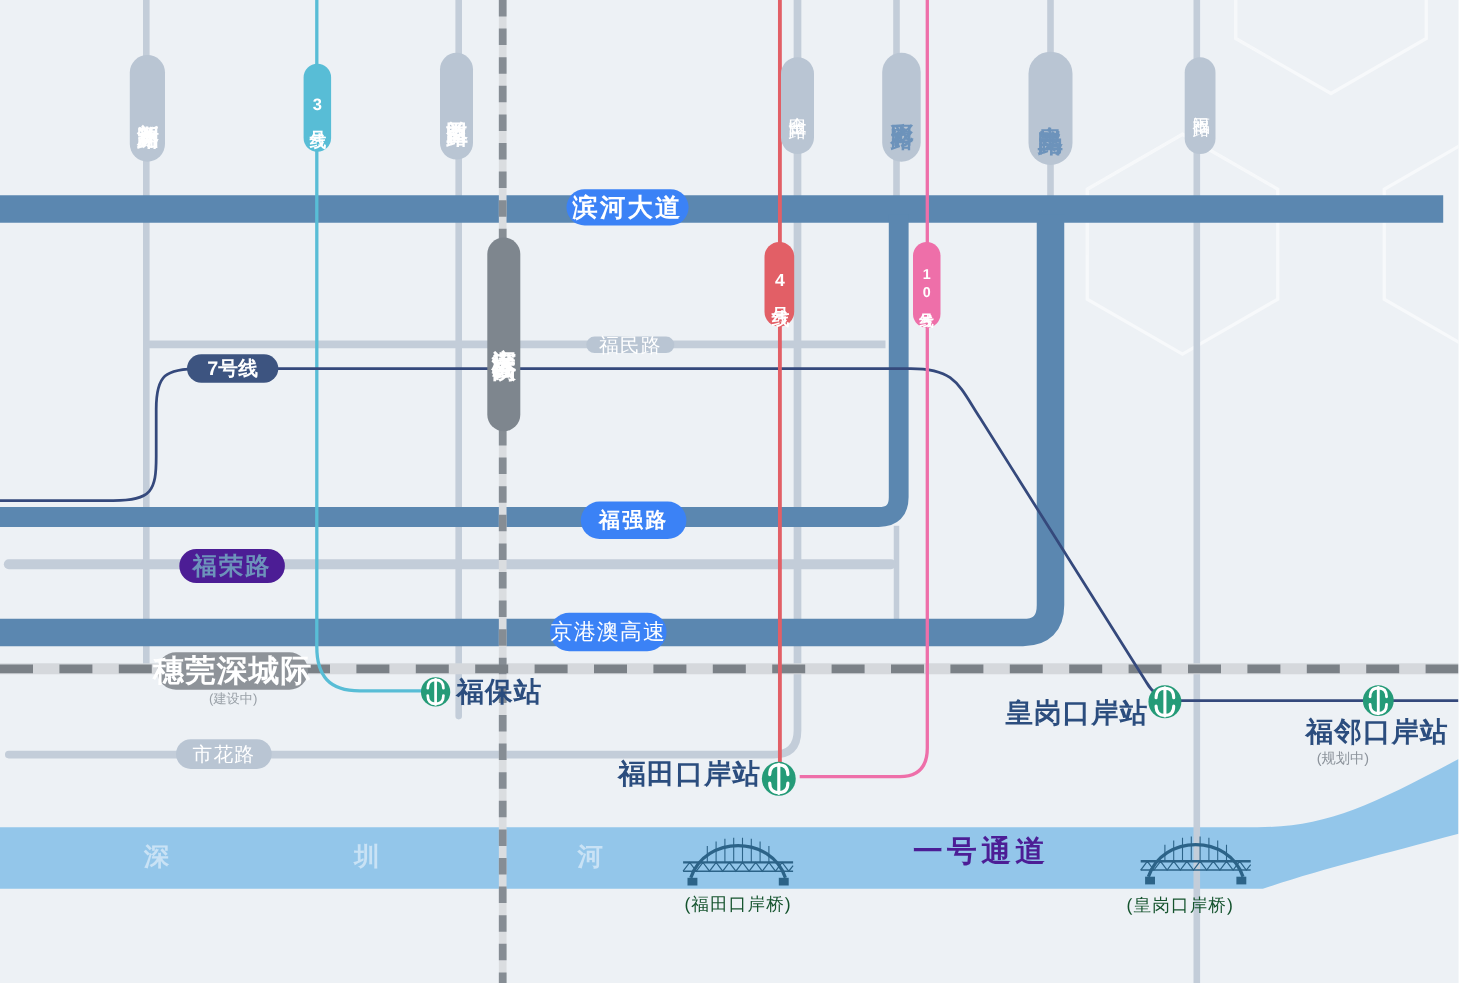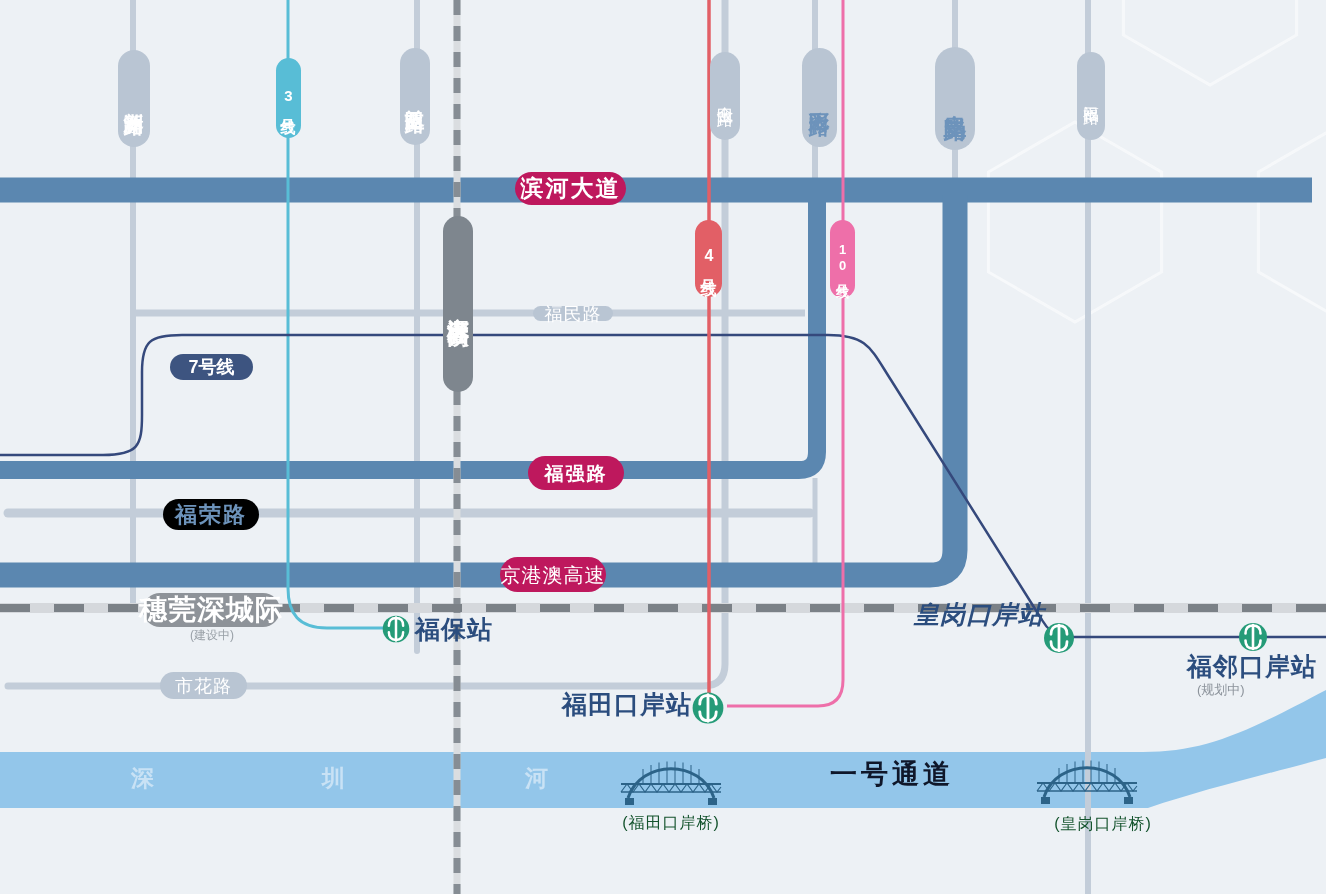--- a/index.html
+++ b/index.html
@@ -16,40 +16,40 @@
     writing-mode:vertical-rl;text-orientation:upright;
     font-weight:bold;letter-spacing:2px;line-height:1;
   }
   .hpill{
     position:absolute;border-radius:999px;color:#fff;
     display:flex;align-items:center;justify-content:center;
     white-space:nowrap;line-height:1;
   }
   .pill-gray{background:#b9c5d3;}
   .pill-bluetext{color:#6d93bb;}
-  .pill-blue{background:#be185d;font-family:Liberation Serif, serif;}
+  .pill-blue{background:#3b82f6;font-family:Liberation Serif, serif;}
   .pill-darkgray{background:#8e9399;}
   .pill-hsr{background:#7e868e;}
   .pill-cyan{background:#58bdd6;}
   .pill-red{background:#e25f66;}
   .pill-pink{background:#ee6fa9;}
-  .pill-navy{background:#3d5480;margin-top:32px;}
+  .pill-navy{background:#3d5480;}
   .bold{font-weight:bold;}
   .norm{font-weight:normal;}
   
   .sta{position:absolute;color:#2b4d7e;font-weight:bold;font-size:25px;
        white-space:nowrap;letter-spacing:1px;line-height:1;}
   .note{position:absolute;color:#99a0a7;font-size:12px;white-space:nowrap;line-height:1;}
   .project-box{
     position:absolute;background:#f5831e;color:#fff;font-weight:bold;
     font-size:26px;letter-spacing:3px;display:flex;align-items:center;
     justify-content:center;line-height:1;white-space:nowrap;
   }
   .river-char{position:absolute;color:#c9e2f5;font-size:23px;font-weight:bold;line-height:1;}
-  .channel{position:absolute;color:#0f172a;font-weight:bold;font-size:27px;
+  .channel{position:absolute;color:#4c1d95;font-weight:bold;font-size:27px;
            letter-spacing:4px;white-space:nowrap;line-height:1;}
   .bridge-label{position:absolute;color:#14532d;font-size:16px;text-align:center;
                 white-space:nowrap;letter-spacing:1px;line-height:1;}
 </style>
 </head>
 <body>
 
 <div class="map-root">
 
   <svg class="layer" width="1326" height="894" viewBox="0 0 1326 894">
@@ -129,33 +129,33 @@
   <div class="vpill pill-gray norm" style="left:1077px;top:52px;width:28px;height:88px;font-size:16px;">福田路</div>
   <div class="vpill pill-hsr" style="left:443px;top:216px;width:30px;height:176px;font-size:22px;">广深港高铁</div>
   <div class="vpill pill-red" style="left:695px;top:220px;width:27px;height:77px;font-size:16px;">4号线</div>
   <div class="vpill pill-pink" style="left:830px;top:220px;width:25px;height:78px;font-size:13px;letter-spacing:1px;">10号线</div>
 
   <div class="hpill pill-navy bold" style="left:170px;top:322px;width:83px;height:26px;font-size:18px;">7号线</div>
 
   <div class="hpill pill-blue bold" style="left:515px;top:172px;width:111px;height:33px;font-size:23px;letter-spacing:2px;">滨河大道</div>
   <div class="hpill pill-gray norm" style="left:533px;top:306px;width:80px;height:15px;font-size:18px;letter-spacing:1px;">福民路</div>
   <div class="hpill pill-blue bold" style="left:528px;top:456px;width:96px;height:34px;font-size:19px;letter-spacing:2px;">福强路</div>
-  <div class="hpill pill-gray pill-bluetext bold" style="left:163px;top:499px;width:96px;height:31px;font-size:22px;letter-spacing:2px;background:#000000;">福荣路</div>
+  <div class="hpill pill-gray pill-bluetext bold" style="left:163px;top:499px;width:96px;height:31px;font-size:22px;letter-spacing:2px;background:#4c1d95;">福荣路</div>
   <div class="hpill pill-blue" style="left:500px;top:557px;width:106px;height:35px;font-size:20px;letter-spacing:1px;">京港澳高速</div>
   <div class="hpill pill-darkgray bold" style="left:143px;top:593px;width:137px;height:34px;font-size:28px;letter-spacing:1px;">穗莞深城际</div>
   <div class="note" style="left:190px;top:629px;">(建设中)</div>
   <div class="hpill pill-gray norm" style="left:160px;top:672px;width:87px;height:27px;font-size:18px;letter-spacing:1px;">市花路</div>
 
 
   <div class="sta" style="left:415px;top:617px;">福保站</div>
-  <div class="sta" style="left:914px;top:602px;font-style:italic;">皇岗口岸站</div>
+  <div class="sta" style="left:914px;top:636px;">皇岗口岸站</div>
   <div class="sta" style="left:1187px;top:654px;">福邻口岸站</div>
   <div class="note" style="left:1197px;top:683px;width:110px;font-size:13px;color:#8c939b;">(规划中)</div>
   <div class="sta" style="left:562px;top:692px;text-align:right;">福田口岸站</div>
 
   <div class="river-char" style="left:131px;top:767px;">深</div>
   <div class="river-char" style="left:322px;top:767px;">圳</div>
   <div class="river-char" style="left:525px;top:767px;">河</div>
   <div class="channel" style="left:830px;top:761px;">一号通道</div>
   <div class="bridge-label" style="left:621px;top:815px;width:100px;">(福田口岸桥)</div>
-  <div class="bridge-label" style="left:1051px;top:816px;width:104px;">(皇岗口岸桥)</div>
+  <div class="bridge-label" style="left:1021px;top:816px;width:104px;">(皇岗口岸桥)</div>
 
 </div>
 
 </body></html>

